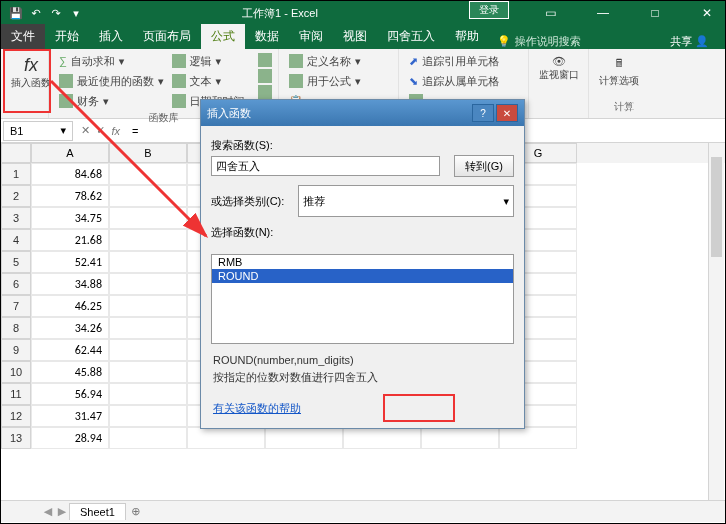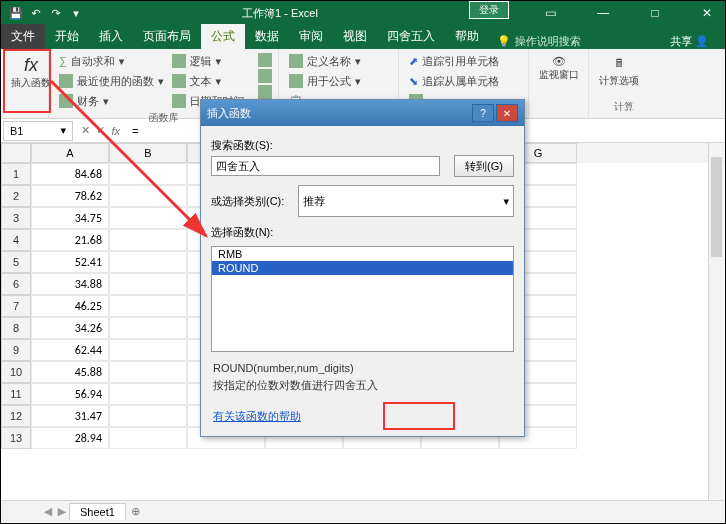--- a/index.html
+++ b/index.html
@@ -50,21 +50,21 @@
 .dlg-title{height:26px;background:linear-gradient(#5a97d0,#3a76b0);display:flex;align-items:center;color:#fff;padding:0 6px}
 .dlg-title .t{flex:1}
 .dlg-titlebtn{width:22px;height:18px;background:#4a86c0;border:1px solid #2a669f;margin-left:2px;display:flex;align-items:center;justify-content:center;color:#fff;font-size:10px}
 .dlg-titlebtn.close{background:#c94b3f}
 .dlg-body{padding:8px 10px}
 .dlg-label{margin:4px 0 2px 0}
 .dlg-row{display:flex;gap:14px;align-items:center}
 .dlg-row input[type=text]{flex:1;height:20px;border:1px solid #999;padding:0 4px;font-size:11px;background:#fff}
 .dlg-btn{height:22px;border:1px solid #999;background:linear-gradient(#fefefe,#e4e4e4);padding:0 10px;font-size:11px;min-width:60px}
 .dlg-select{flex:1;height:32px;border:1px solid #999;background:#fff;padding:0 4px;display:flex;align-items:center;justify-content:space-between}
-.dlg-list{height:106px;border:1px solid #999;background:#fff;margin-top:6px;overflow:hidden}
+.dlg-list{height:90px;border:1px solid #999;background:#fff;margin-top:14px;overflow:hidden}
 .dlg-list-item{padding:1px 6px;font-size:11px}
 .dlg-list-item.sel{background:#2862c7;color:#fff}
 .dlg-desc{padding:8px 2px 12px 2px;color:#333;line-height:1.5}
 .dlg-link{color:#1356c7;text-decoration:underline;cursor:pointer}
 .dlg-foot{display:flex;justify-content:space-between;align-items:center;padding:4px 2px}
 .dlg-foot-btns{display:flex;gap:8px}
 
 .arrow-svg{position:absolute;left:30px;top:60px;pointer-events:none}
 </style>
 </head>

